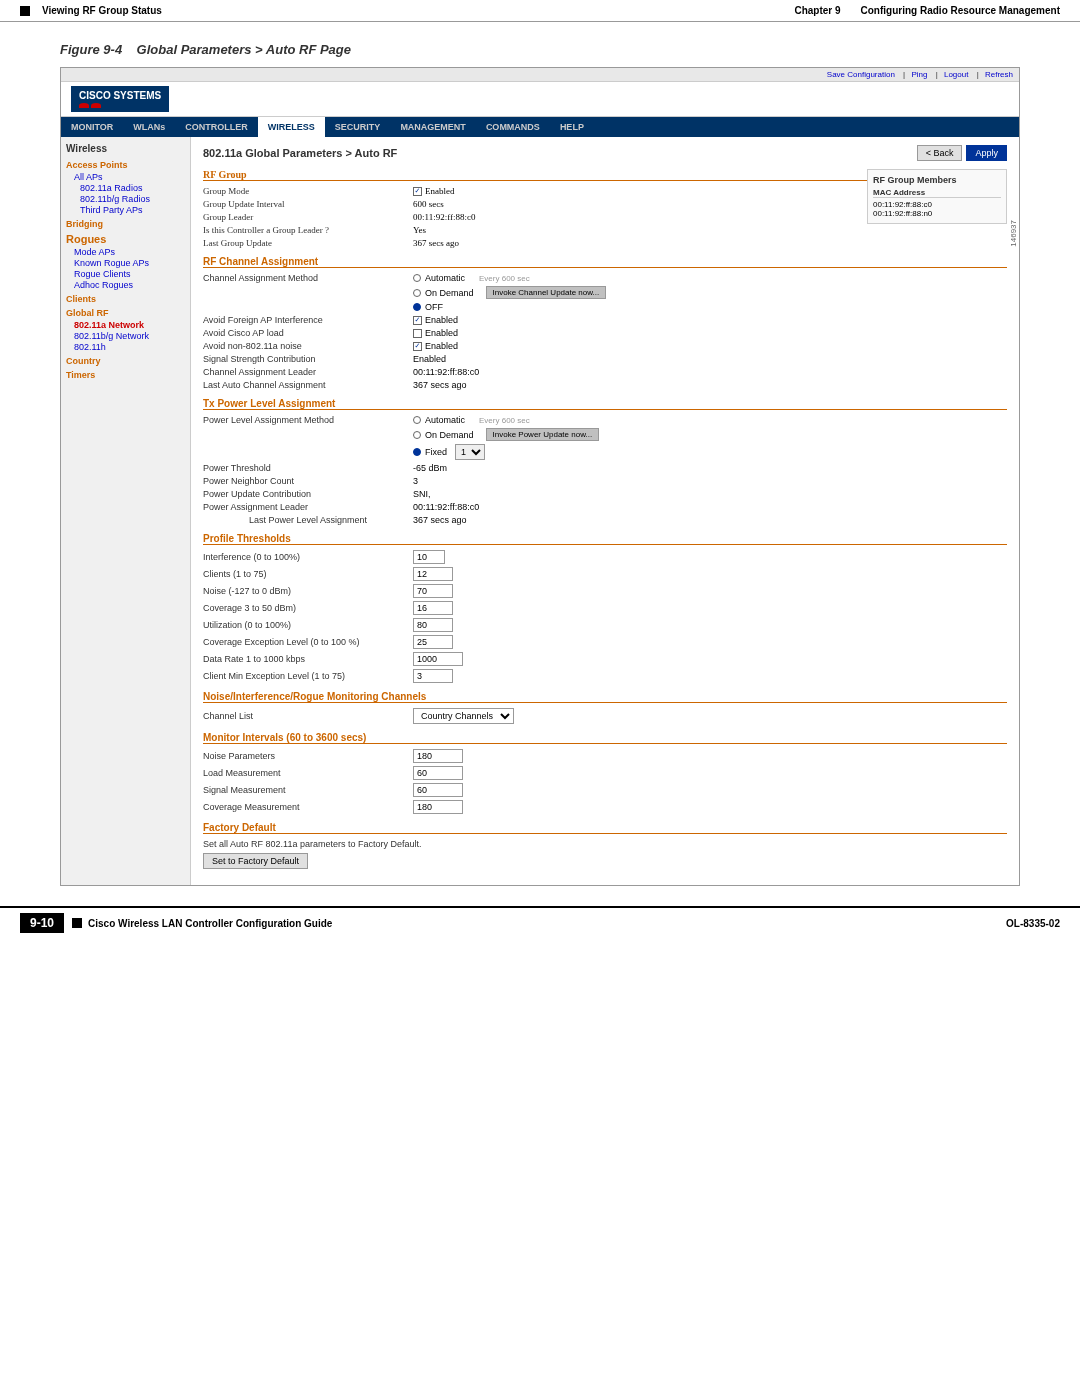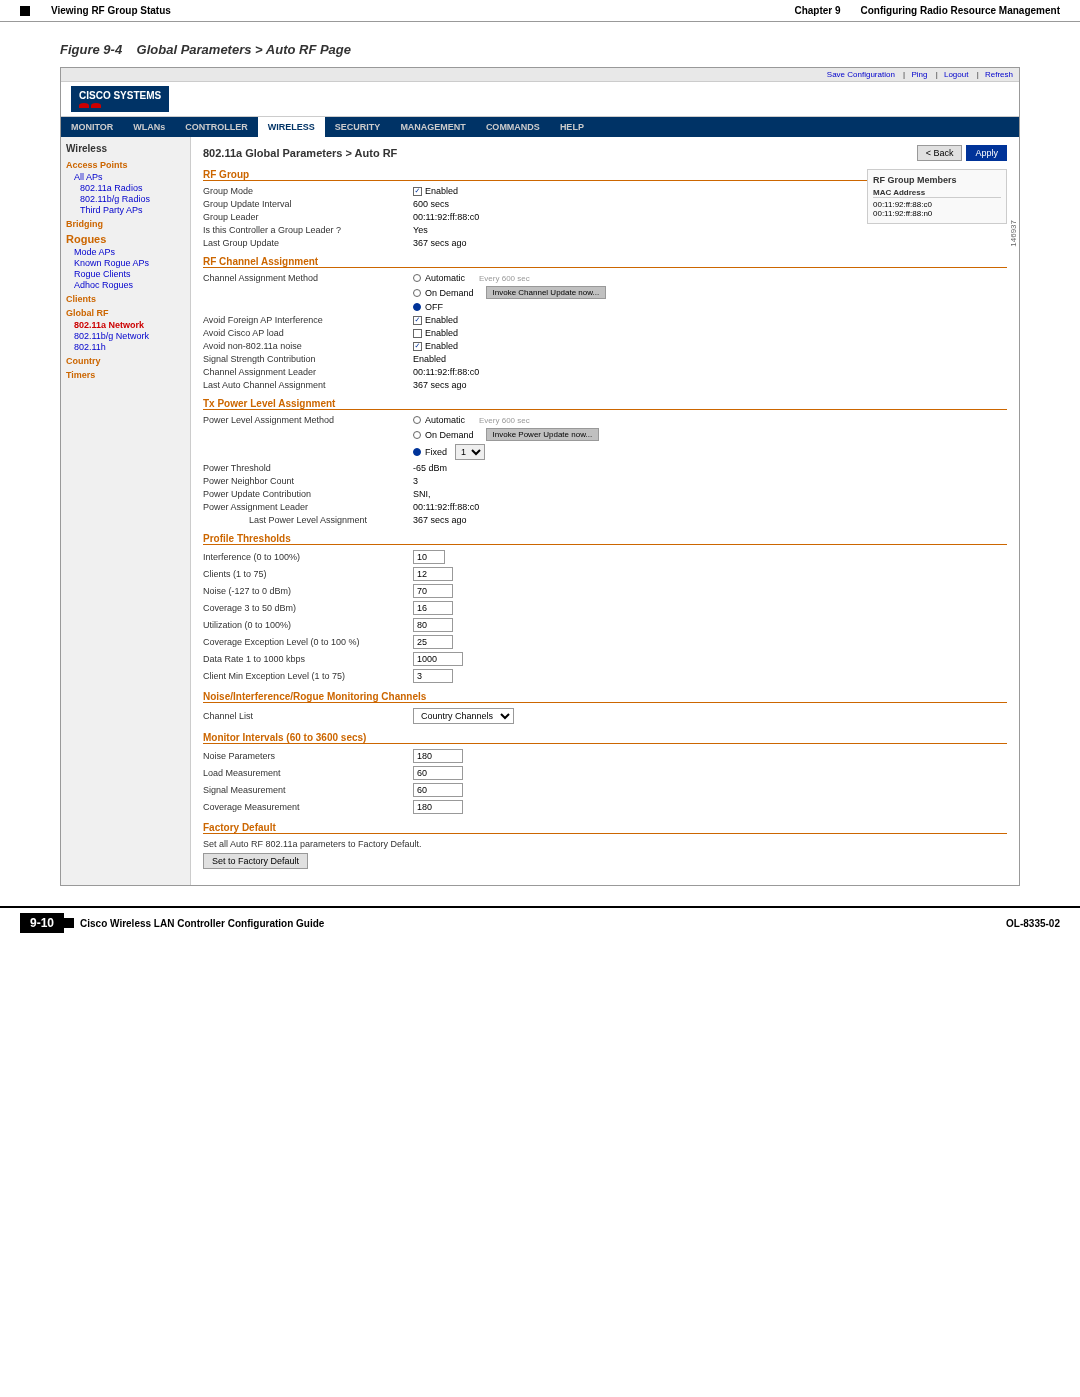--- a/index.html
+++ b/index.html
@@ -17,21 +17,21 @@
     .checkbox-box { width: 9px; height: 9px; border: 1px solid #666; display: inline-flex; align-items: center; justify-content: center; flex-shrink: 0; }
     .checkbox-box.checked { background: #fff; }
     .checkbox-box.checked::after { content: '✓'; font-size: 7px; color: #003399; }
   </style>
 </head>
 <body>
 
 <div class="page">
 
   <div style="display:flex; justify-content:space-between; padding:5px 20px; border-bottom:1px solid #999;">
-    <div style="display:flex; align-items:center; gap:21px;">
+    <div style="display:flex; align-items:center; gap:12px;">
       <div style="width:10px;height:10px;background:#000;"></div>
       <span style="font-size:10px; font-weight:bold;">Viewing RF Group Status</span>
     </div>
     <div style="display:flex; gap:20px;">
       <span style="font-size:10px; font-weight:bold;">Chapter 9</span>
       <span style="font-size:10px; font-weight:bold;">Configuring Radio Resource Management</span>
     </div>
   </div>
 
   <div class="figure-title">
@@ -115,21 +115,21 @@
           </div>
         </div>
 
         <div style="float:right; width:140px; border:1px solid #ccc; padding:5px; margin-left:10px; font-size:9px; background:#f9f9f9;">
           <div style="font-weight:bold; font-size:9px; color:#333; margin-bottom:3px;">RF Group Members</div>
           <div style="font-weight:bold; font-size:8px; color:#333; border-bottom:1px solid #ccc; margin-bottom:2px;">MAC Address</div>
           <div style="font-size:8px;">00:11:92:ff:88:c0</div>
           <div style="font-size:8px;">00:11:92:ff:88:n0</div>
         </div>
 
-        <div style="margin-bottom:8px;">
+        <div style="margin-bottom:8px;font-family:Liberation Serif, serif;">
           <div style="font-size:10px; font-weight:bold; color:#c60; border-bottom:1px solid #c60; margin-bottom:5px;">RF Group</div>
 
           <div style="display:flex; align-items:center; margin-bottom:3px;">
             <div style="width:210px; font-size:9px; color:#333;">Group Mode</div>
             <div style="display:flex; align-items:center; gap:3px;">
               <div class="checkbox-box checked"></div>
               <span style="font-size:9px;">Enabled</span>
             </div>
           </div>
 
@@ -341,21 +341,21 @@
           <button style="font-size:9px; padding:2px 8px; background:#e0e0e0; border:1px solid #999; cursor:pointer;">Set to Factory Default</button>
         </div>
 
         <div style="position:absolute; right:62px; top:220px; font-size:8px; color:#666; writing-mode:vertical-rl; transform:rotate(180deg);">146937</div>
 
       </div>
     </div>
   </div>
 
   <div style="display:flex; justify-content:space-between; align-items:center; padding:5px 20px; border-top:2px solid #000; margin-top:20px;">
-    <div style="display:flex; align-items:center; ">
+    <div style="display:flex; align-items:center; gap:8px;">
       <div style="background:#000; color:#fff; font-size:12px; font-weight:bold; padding:3px 10px;">9-10</div>
       <div style="display:flex; align-items:center; gap:6px;">
         <div style="width:10px;height:10px;background:#000;"></div>
         <span style="font-size:10px; font-weight:bold;">Cisco Wireless LAN Controller Configuration Guide</span>
       </div>
     </div>
     <div style="font-size:10px; font-weight:bold;">OL-8335-02</div>
   </div>
 
 </div>

